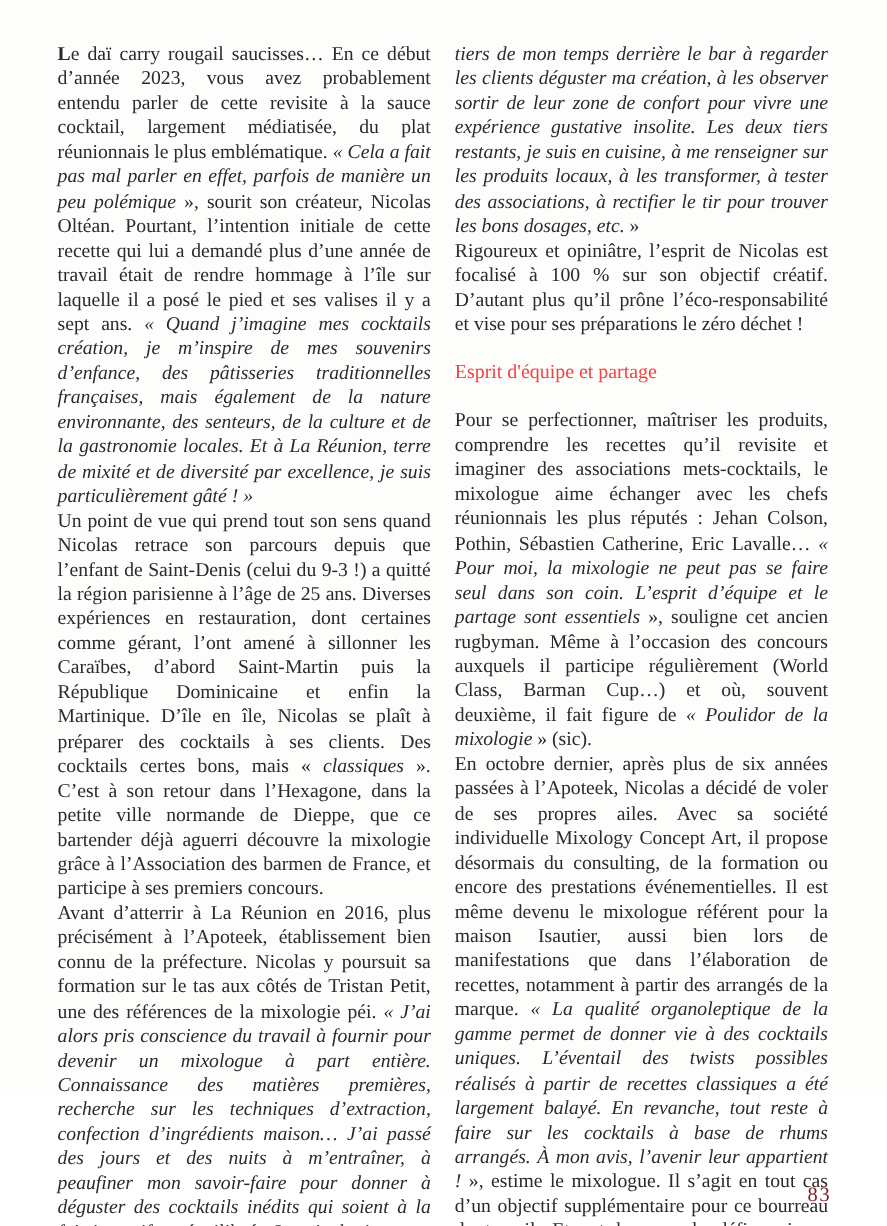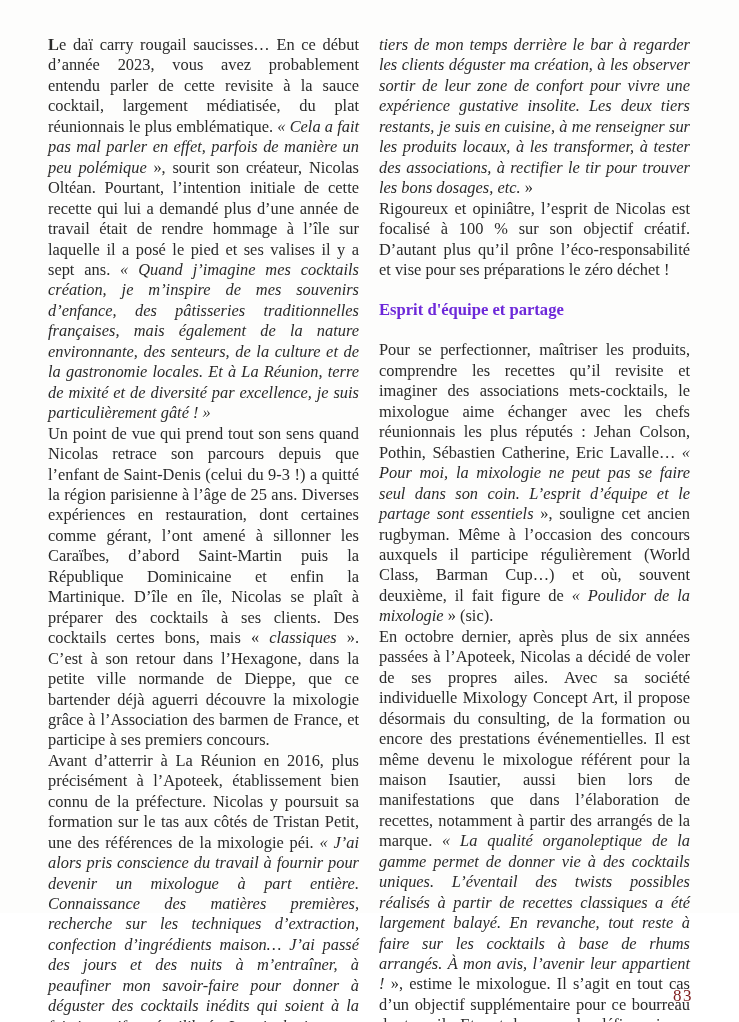--- a/index.html
+++ b/index.html
@@ -14,22 +14,22 @@
     position: absolute; top: 35px;
     font-size: 16.4px; line-height: 20.45px;
     text-align: justify; hyphens: none;
   }
   .col-left { left: 48px; width: 311px; }
   .col-right { left: 379px; width: 311px; }
   .col p { margin: 0; }
   .col em { font-style: italic; }
   .dropcap { font-weight: bold; }
   h2.section-heading {
-    margin: 20px 0 20px 0; font-size: 16.6px; font-weight: bold; line-height: 20px;
-    color: #6d28d9;
+    margin: 20px 0 20px 0; font-size: 16.6px; font-weight: normal; line-height: 20px;
+    color: #ef4444;
   }
   .page-number {
     position: absolute; left: 673px; top: 986px; font-size: 17px;
     letter-spacing: 1.5px; color: #7f1d1d;
   }
 </style>
 </head>
 <body>
 
 <div class="page">

